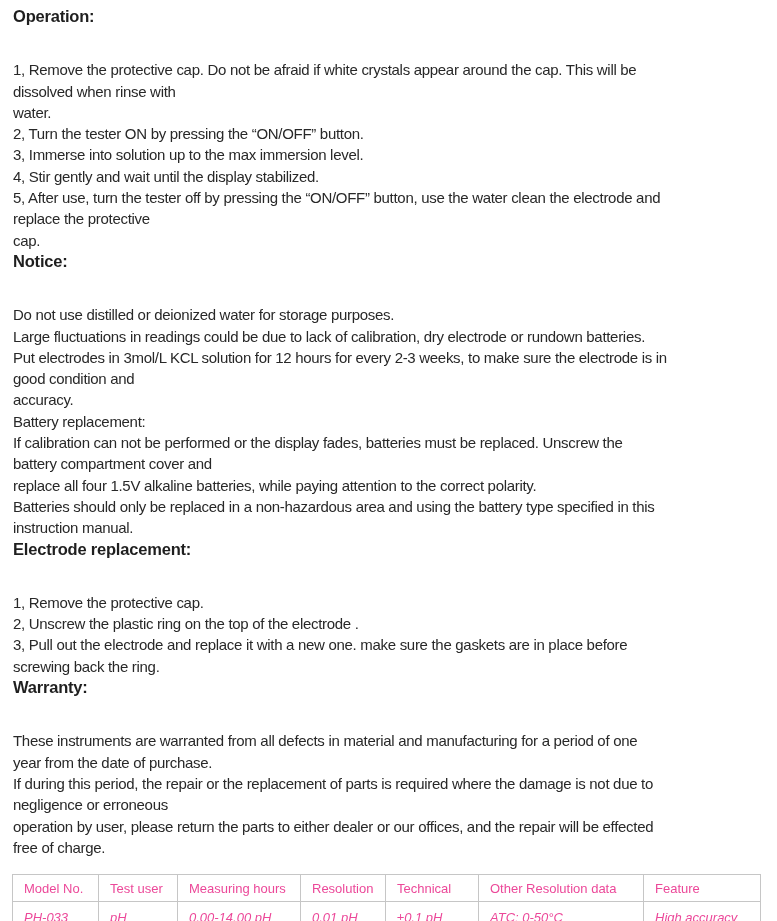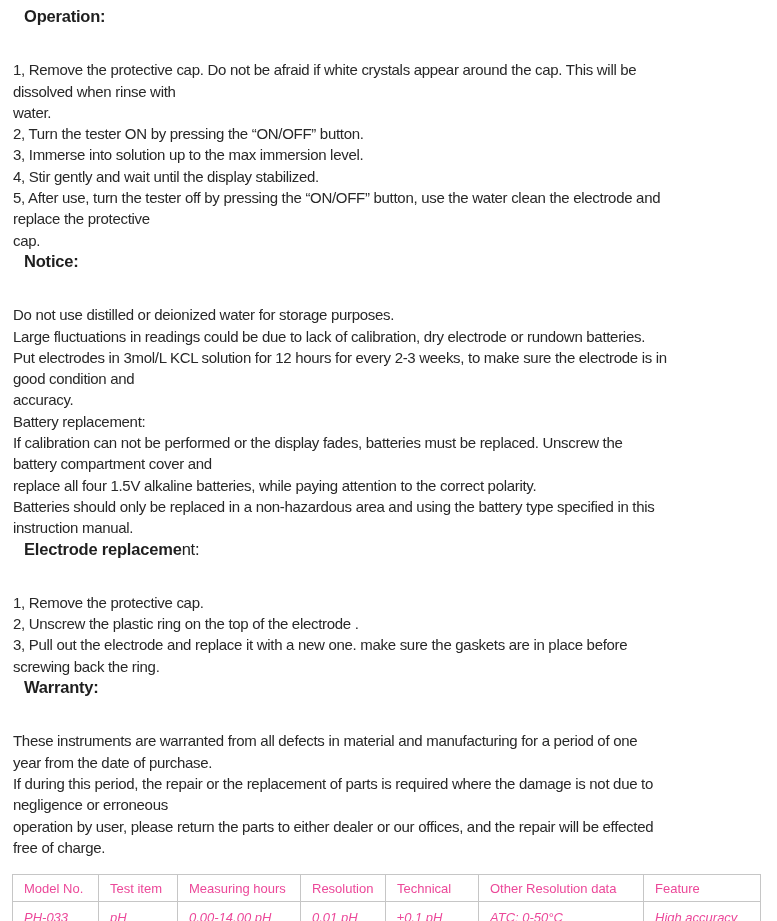--- a/index.html
+++ b/index.html
@@ -13,23 +13,22 @@
     padding: 6px 4px 0 13px;
     color: #282828;
   }
   .section { margin: 0; }
   .heading {
     font-size: 16.5px;
     font-weight: 700;
     line-height: 21.3px;
     letter-spacing: -0.2px;
     color: #1f1f1f;
-    margin-left: 11px;
   }
-  .heading .regular-part { font-weight: 400; }
+  .heading .regular-part { font-weight: 700; }
   .para {
     font-size: 15px;
     line-height: 21.3px;
     letter-spacing: -0.3px;
     white-space: pre-line;
     color: #282828;
     margin-top: 32px;
   }
   table.spec-table {
     border-collapse: collapse;
@@ -117,21 +116,21 @@
       <col style="width:79px">
       <col style="width:123px">
       <col style="width:85px">
       <col style="width:93px">
       <col style="width:165px">
       <col style="width:117px">
     </colgroup>
     <thead>
       <tr>
         <th>Model No.</th>
-        <th>Test item</th>
+        <th>Test user</th>
         <th>Measuring hours</th>
         <th>Resolution</th>
         <th>Technical</th>
         <th>Other Resolution data</th>
         <th>Feature</th>
       </tr>
     </thead>
     <tbody>
       <tr>
         <td>PH-033</td>

